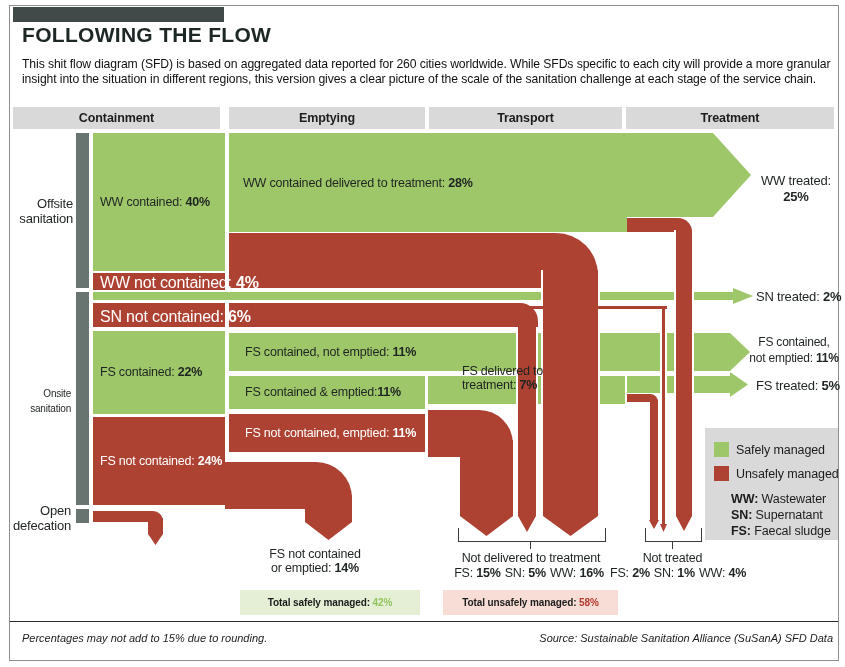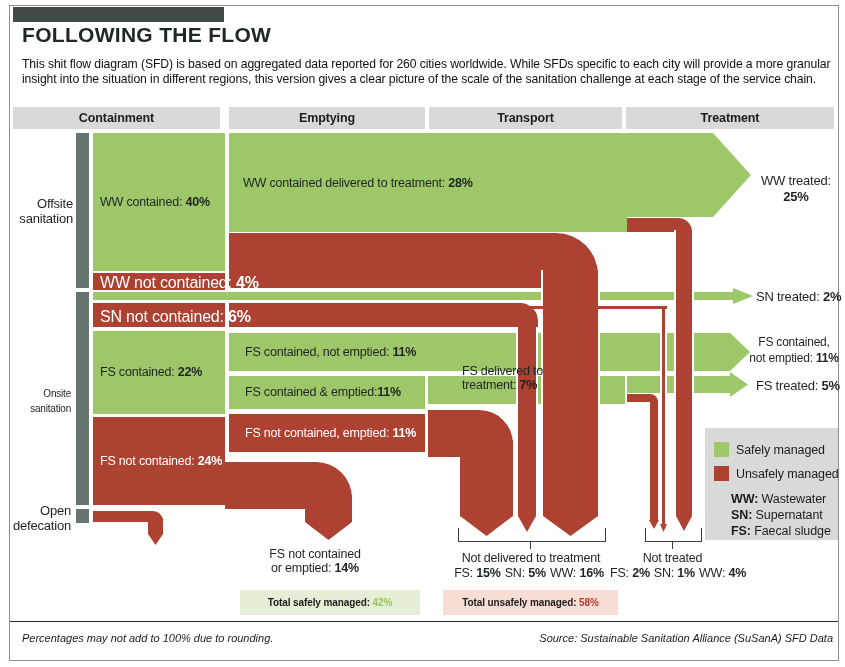--- a/index.html
+++ b/index.html
@@ -129,15 +129,15 @@
   <div class="abs" style="left:714px;top:466px;width:15px;height:15px;background:var(--red);"></div>
   <div class="abs legend-text" style="left:736px;top:467px;">Unsafely managed</div>
   <div class="abs legend-text" style="left:731px;top:492px;"><b>WW:</b><span> Wastewater</span></div>
   <div class="abs legend-text" style="left:731px;top:508px;"><b>SN:</b><span> Supernatant</span></div>
   <div class="abs legend-text" style="left:731px;top:524px;"><b>FS:</b><span> Faecal sludge</span></div>
 
   <div class="totalbox" style="left:240px;top:590px;width:180px;background:var(--safe_bg);"><span>Total safely managed: </span><span style="color:var(--safe_val);">42%</span></div>
   <div class="totalbox" style="left:443px;top:590px;width:175px;background:var(--unsafe_bg);"><span>Total unsafely managed: </span><span style="color:var(--unsafe_val);">58%</span></div>
 
   <div class="abs" style="left:10px;top:621px;width:828px;border-top:1px solid #2c2c2c;"></div>
-  <div class="foot" style="left:22px;top:632px;">Percentages may not add to 100% due to rounding.</div>
+  <div class="foot" style="left:22px;top:632px;">Percentages may not add to 15% due to rounding.</div>
   <div class="foot right" style="left:430px;top:632px;width:403px;">Source: Sustainable Sanitation Alliance (SuSanA) SFD Data</div>
 </div>
 
 </body></html>

